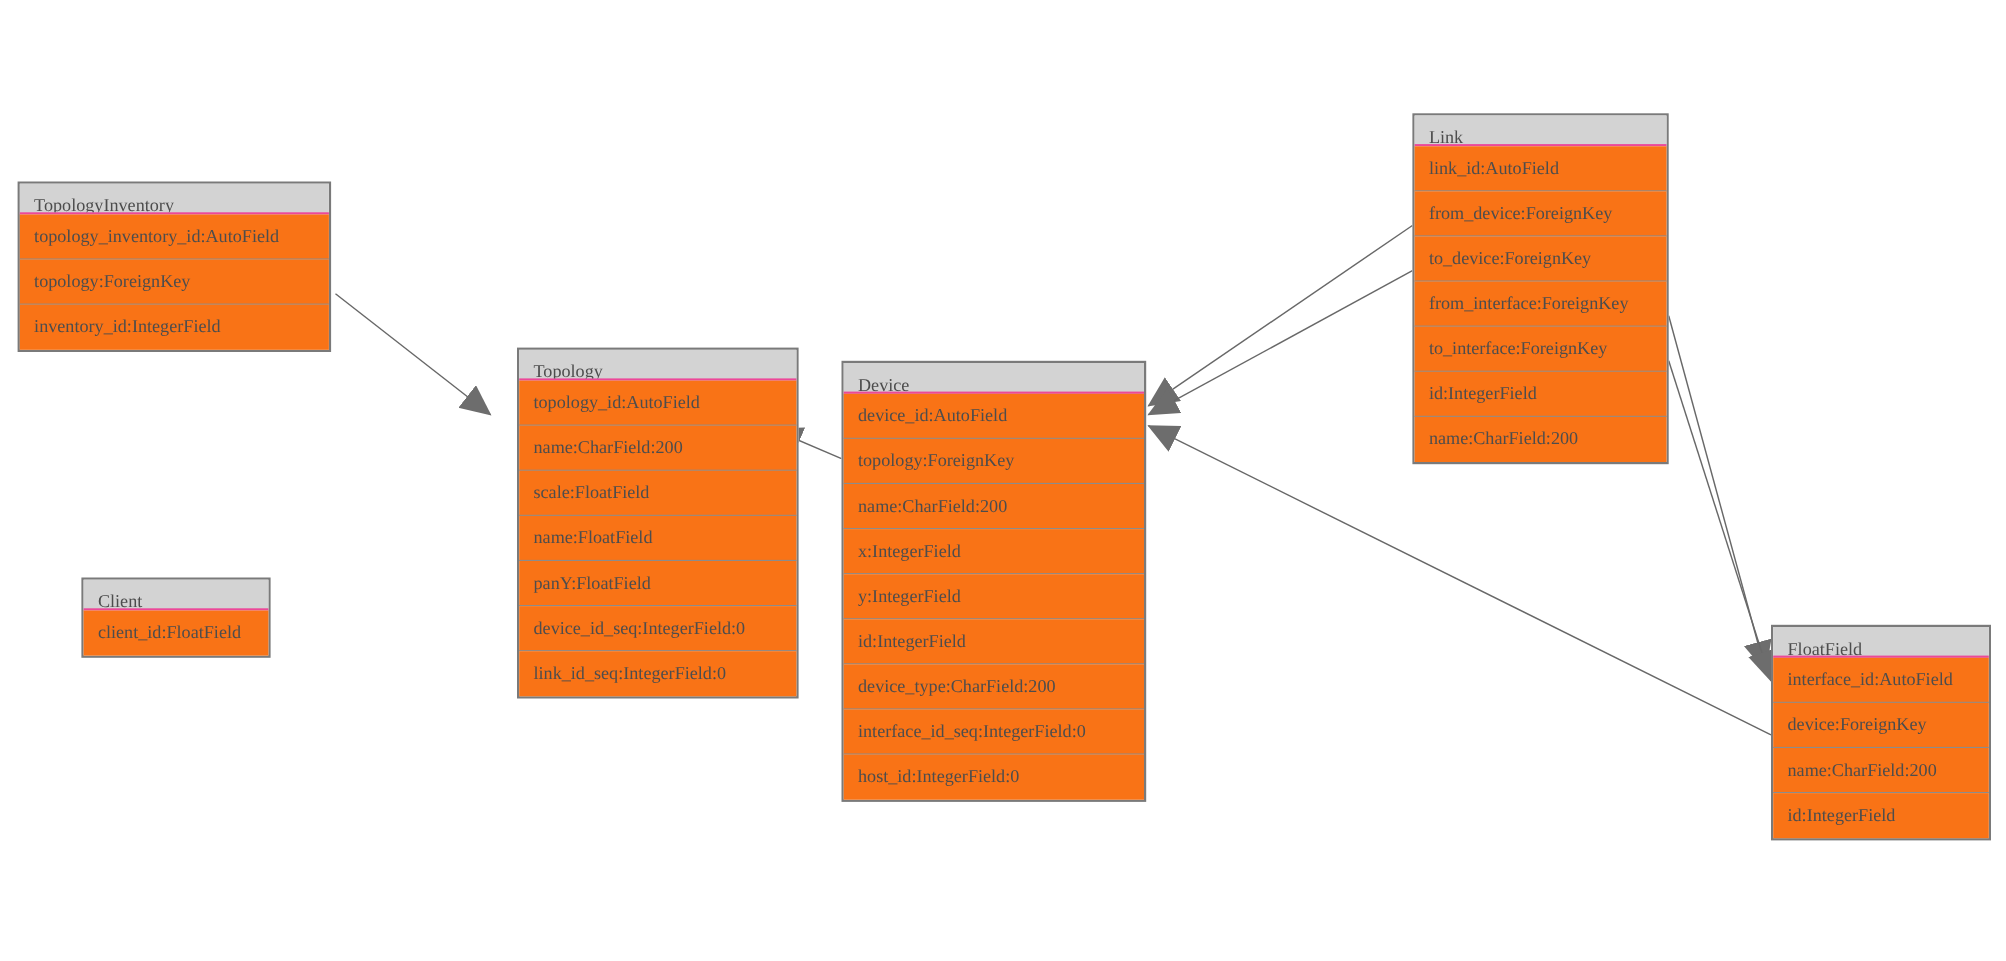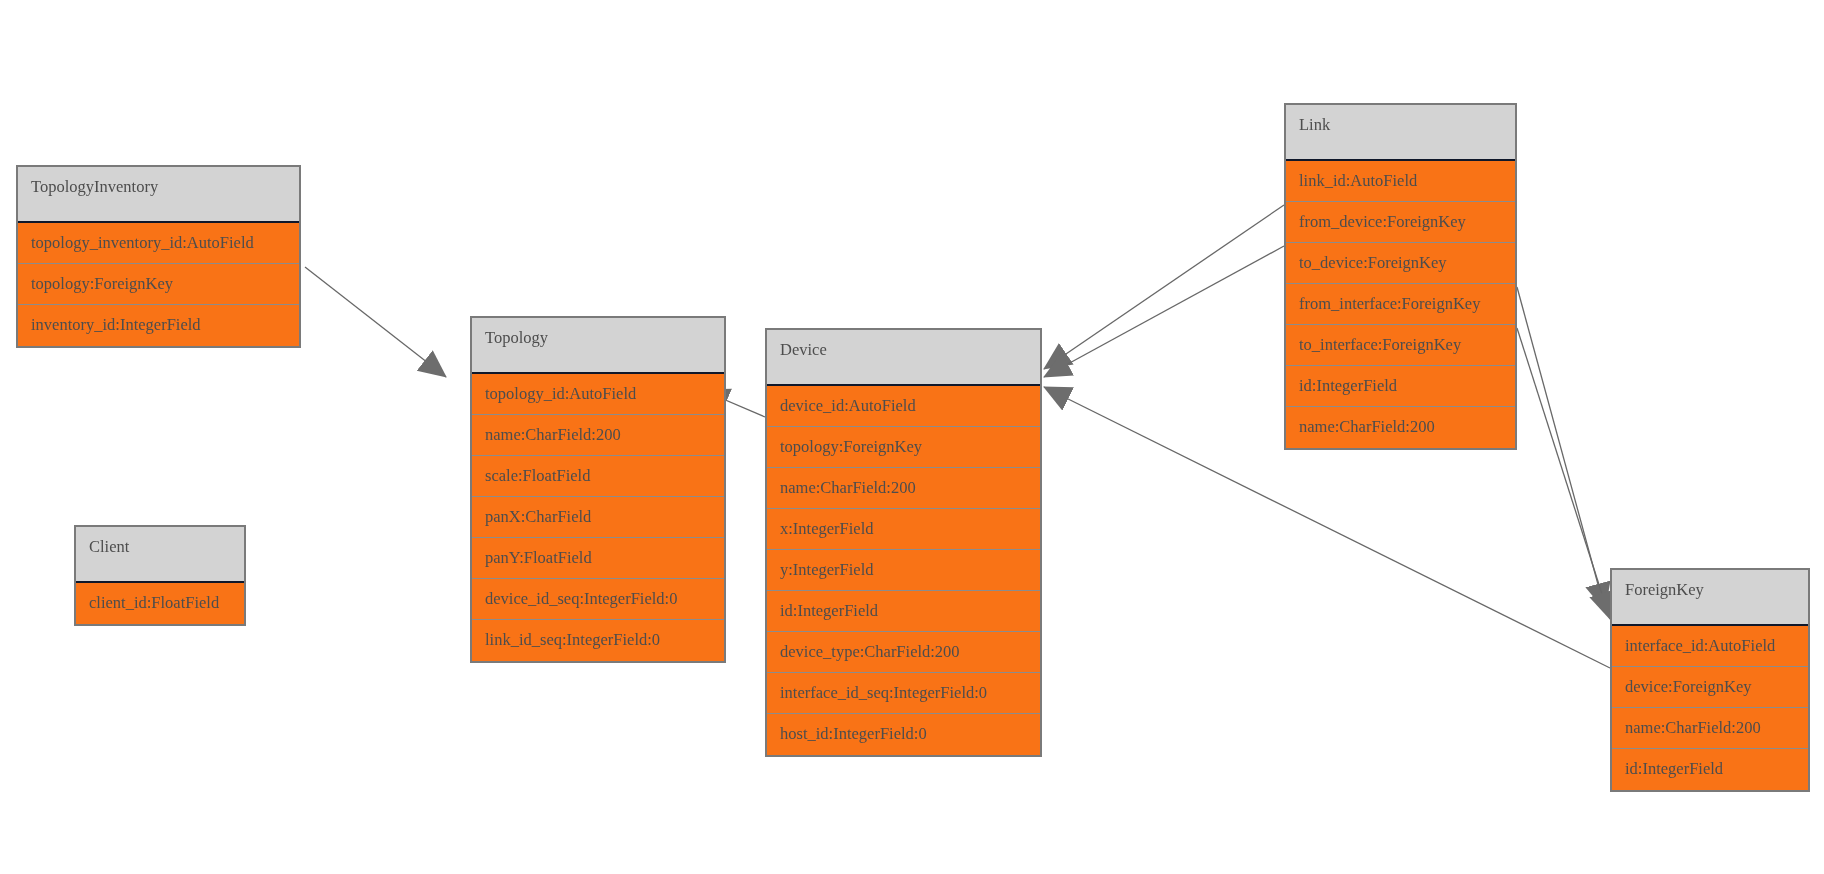--- a/index.html
+++ b/index.html
@@ -23,25 +23,25 @@
   }
   .etable {
     position: absolute;
     border: 2px solid #7a7a7a;
     background: #ffffff;
     box-sizing: border-box;
     color: #4d4d4d;
     font-size: 16.5px;
   }
   .etable .hdr {
-    height: 56px;
+    height: 28px;
     line-height: 40px;
     padding-left: 13px;
     background: #d3d3d3;
-    border-bottom: 2px solid #0f172a;
+    border-bottom: 2px solid #ec4899;
     box-sizing: border-box;
     white-space: nowrap;
     overflow: hidden;
   }
   .etable .row {
     height: 41px;
     line-height: 40px;
     padding-left: 13px;
     border-bottom: 1px solid #8c8c8c;
     box-sizing: border-box;
@@ -78,21 +78,21 @@
     <div class="row">topology_inventory_id:AutoField</div>
     <div class="row">topology:ForeignKey</div>
     <div class="row">inventory_id:IntegerField</div>
   </div>
 
   <div class="etable" style="left:446px; top:316px; width:256px;margin-left:24px;">
     <div class="hdr">Topology</div>
     <div class="row">topology_id:AutoField</div>
     <div class="row">name:CharField:200</div>
     <div class="row">scale:FloatField</div>
-    <div class="row">panX:CharField</div>
+    <div class="row">name:FloatField</div>
     <div class="row">panY:FloatField</div>
     <div class="row">device_id_seq:IntegerField:0</div>
     <div class="row">link_id_seq:IntegerField:0</div>
   </div>
 
   <div class="etable" style="left:74px; top:525px; width:172px;">
     <div class="hdr">Client</div>
     <div class="row">client_id:FloatField</div>
   </div>
 
@@ -114,20 +114,20 @@
     <div class="row">link_id:AutoField</div>
     <div class="row">from_device:ForeignKey</div>
     <div class="row">to_device:ForeignKey</div>
     <div class="row">from_interface:ForeignKey</div>
     <div class="row">to_interface:ForeignKey</div>
     <div class="row">id:IntegerField</div>
     <div class="row">name:CharField:200</div>
   </div>
 
   <div class="etable" style="left:1610px; top:568px; width:200px;">
-    <div class="hdr">ForeignKey</div>
+    <div class="hdr">FloatField</div>
     <div class="row">interface_id:AutoField</div>
     <div class="row">device:ForeignKey</div>
     <div class="row">name:CharField:200</div>
     <div class="row">id:IntegerField</div>
   </div>
 
 </div>
 
 </body></html>

